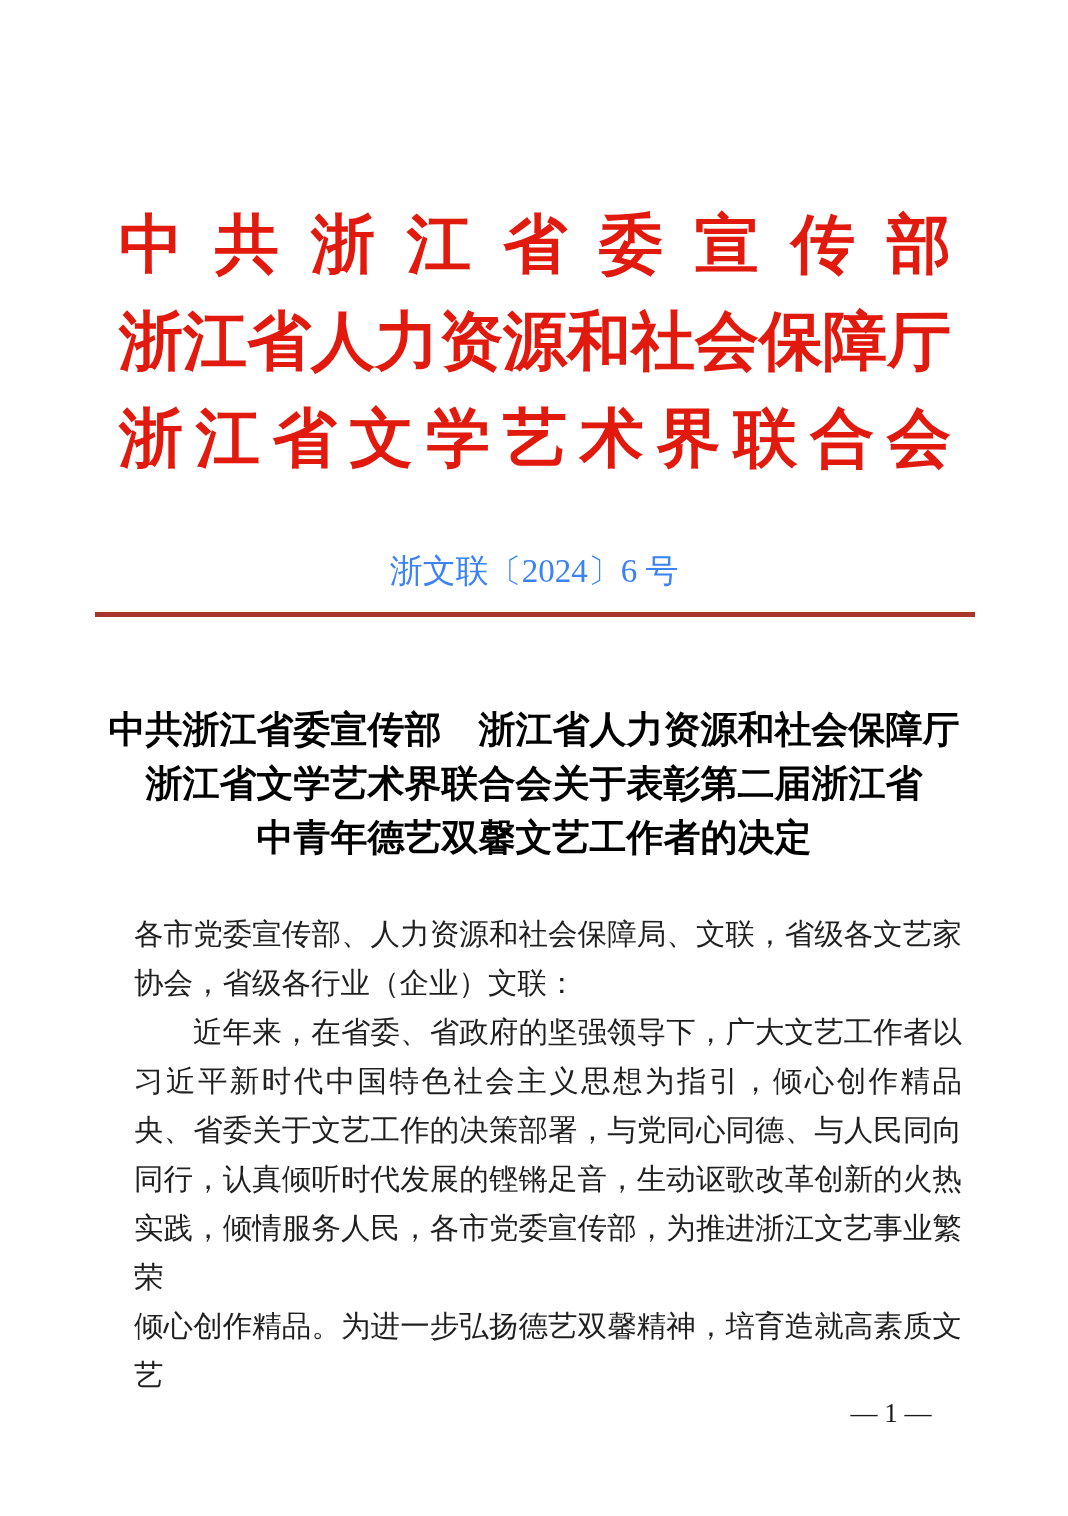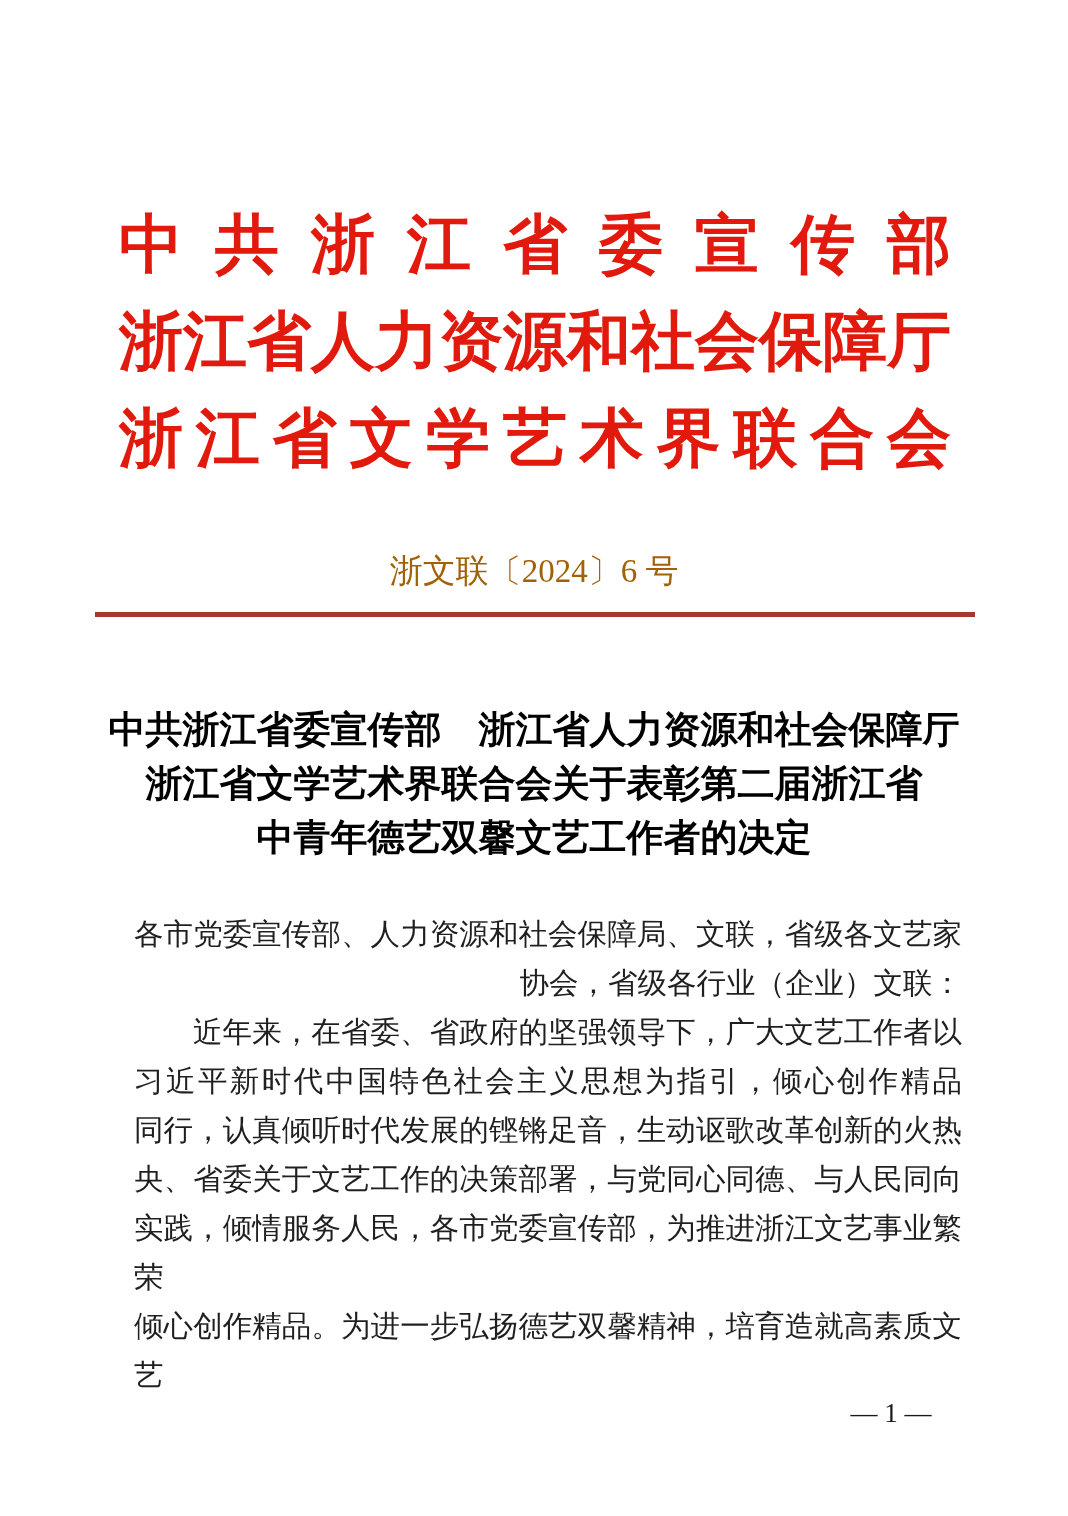--- a/index.html
+++ b/index.html
@@ -42,21 +42,21 @@
 
   
   .doc-number {
     position: absolute;
     top: 549px;
     left: 0;
     width: 1068px;
     text-align: center;
     font-size: 33px;
     line-height: 44px;
-    color: #a16207;
+    color: #3b82f6;
   }
 
   
   .red-divider {
     position: absolute;
     top: 612px;
     left: 95px;
     width: 880px;
     height: 5px;
     background: var(--divider-red, #a8352e);
@@ -83,21 +83,20 @@
     position: absolute;
     top: 910px;
     left: 134px;
     width: 828px;
     color: #1f1f1f;
   }
   .body-line {
     font-size: 29.5px;
     line-height: 49px;
     white-space: nowrap;
-    text-align: right;
   }
   .body-line.jl {
     white-space: normal;
     text-align: justify;
     text-align-last: justify;
   }
   .body-line.indent {
     text-indent: 59px;
   }
 
@@ -169,21 +168,21 @@
       <div class="title-line">中共浙江省委宣传部　浙江省人力资源和社会保障厅</div>
       <div class="title-line">浙江省文学艺术界联合会关于表彰第二届浙江省</div>
       <div class="title-line">中青年德艺双馨文艺工作者的决定</div>
     </div>
 
   <div class="doc-body">
       <div class="body-line jl">各市党委宣传部、人力资源和社会保障局、文联，省级各文艺家</div>
       <div class="body-line">协会，省级各行业（企业）文联：</div>
       <div class="body-line jl indent">近年来，在省委、省政府的坚强领导下，广大文艺工作者以</div>
       <div class="body-line jl">习近平新时代中国特色社会主义思想为指引，倾心创作精品</div>
+      <div class="body-line jl">央、省委关于文艺工作的决策部署，与党同心同德、与人民同向</div>
       <div class="body-line jl">同行，认真倾听时代发展的铿锵足音，生动讴歌改革创新的火热</div>
-      <div class="body-line jl">央、省委关于文艺工作的决策部署，与党同心同德、与人民同向</div>
       <div class="body-line jl">实践，倾情服务人民，各市党委宣传部，为推进浙江文艺事业繁荣</div>
       <div class="body-line jl">倾心创作精品。为进一步弘扬德艺双馨精神，培育造就高素质文艺</div>
     </div>
 
   <div class="page-number">— 1 —</div>
 
 </div>
 
 </body></html>

